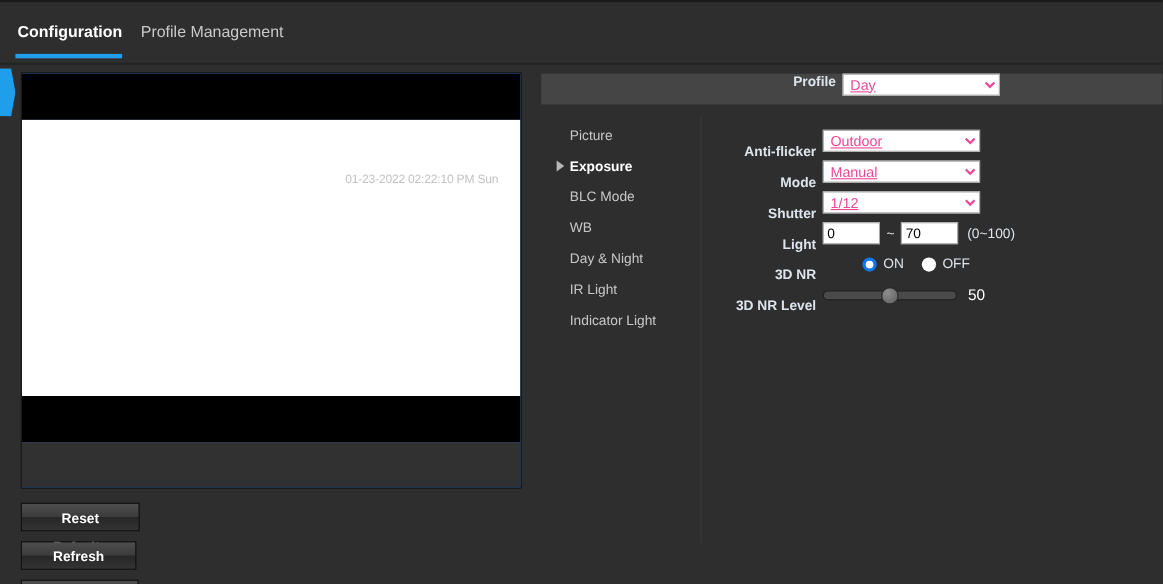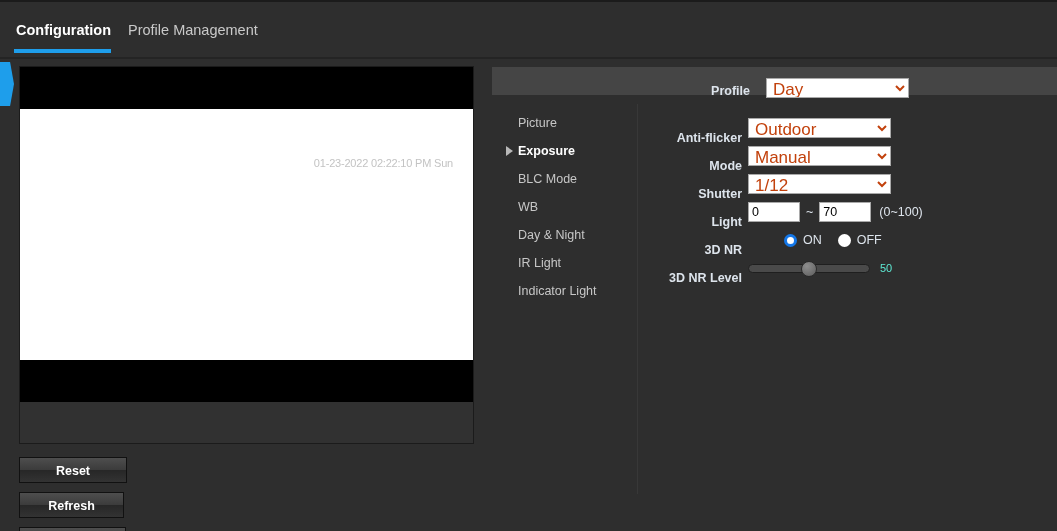--- a/index.html
+++ b/index.html
@@ -147,22 +147,22 @@
   #profile-bar {
     position: absolute;
     left: 8px; top: 5px;
     width: 565px; height: 28px;
     background: #454545;
   }
   #profile-row {
     position: absolute;
     right: 148px; top: 5px;
     display: flex;
-    align-items: flex-end;
-    gap: 16px;
+    align-items: flex-start;
+    gap: 6px;
     height: 31px;
   }
   #profile-label {
     font-size: 12.5px;
     font-weight: bold;
     color: #dde4ec;
     white-space: nowrap;
   }
 
   
@@ -219,27 +219,28 @@
     padding-right: 6px;
     font-size: 12.5px;
     font-weight: bold;
     color: #dde4ec;
     white-space: nowrap;
     margin-top: 19px;
   }
   select.ui-select {
     height: 20px;
     background: #ffffff;
-    color: #c2410c;
+    color: #ec4899;
     border: 1px solid #a9a9a9;
     font-family: "Liberation Sans", sans-serif;
-    font-size: 17px;
+    font-size: 13px;
     padding: 0 2px;
     box-sizing: border-box;
     cursor: pointer;
+    text-decoration: underline;
   }
   #sel-profile { width: 143px; }
   #sel-antiflicker, #sel-mode, #sel-shutter { width: 143px; }
 
   input.ui-text {
     width: 52px;
     height: 20px;
     background: #ffffff;
     color: #000000;
     border: 1px solid #a9a9a9;
@@ -308,22 +309,22 @@
     left: 50%;
     margin-left: -8px;
     width: 16px; height: 16px;
     border-radius: 50%;
     background: radial-gradient(circle at 35% 30%, #8e8e8e, #6b6b6b 70%, #555 100%);
     border: 1px solid #2a2a2a;
     box-sizing: border-box;
     cursor: pointer;
   }
   .slider-value {
-    font-size: 11px;
-    color: #5eead4;
+    font-size: 14px;
+    color: #ffffff;
     white-space: nowrap;
   }
 </style>
 </head>
 <body>
 
 <div id="tabbar">
   <div class="tab active">Configuration</div>
   <div class="tab inactive">Profile Management</div>
   <div id="tab-underline"></div>

